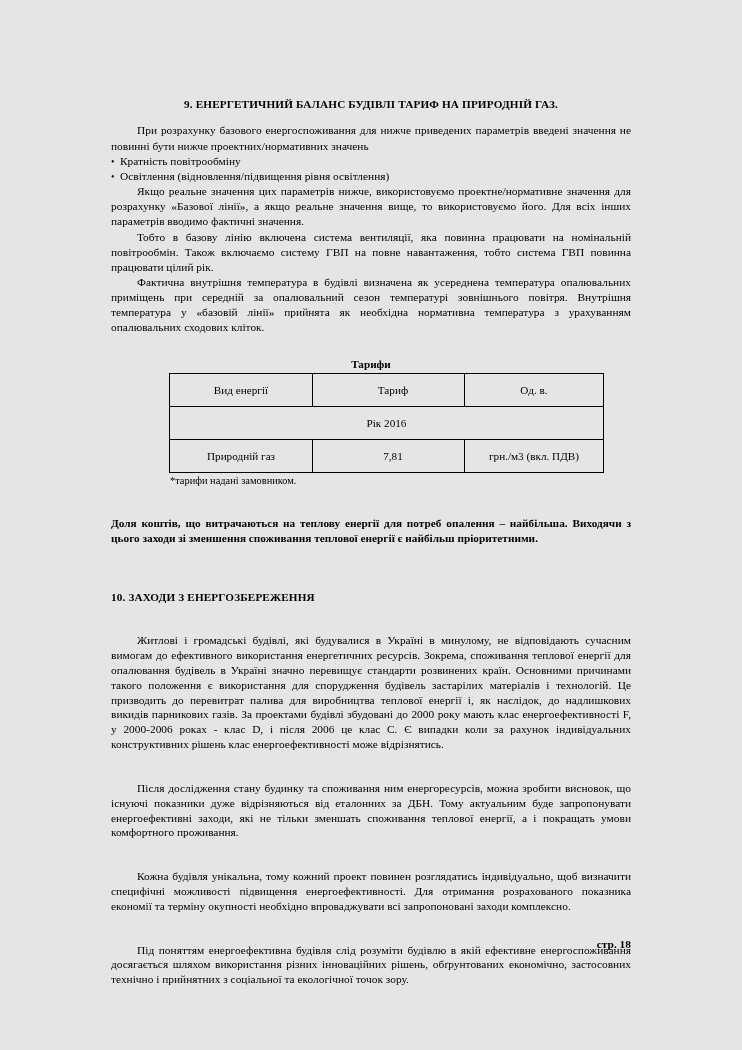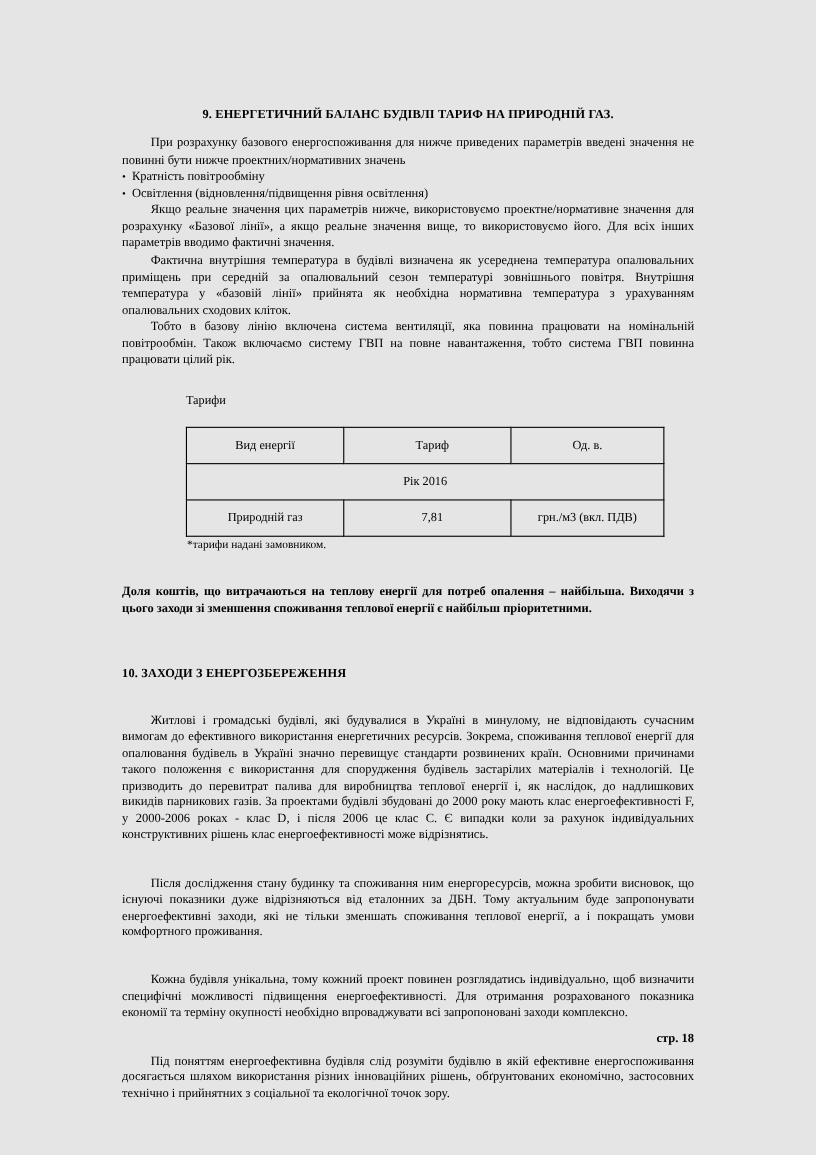--- a/index.html
+++ b/index.html
@@ -81,22 +81,23 @@
   .spacer-22 { height: 22px; }
   .spacer-30 { height: 30px; }
 
   
   .table-wrap {
     width: 404px;
     margin: 0 auto;
   }
   .table-caption {
     font-size: 11.2px;
-    font-weight: normal;
-    margin-bottom: 18px;
+    font-weight: bold;
+    text-align: center;
+    margin-bottom: 3px;
   }
   table.tariffs {
     border-collapse: collapse;
     width: 404px;
     table-layout: fixed;
   }
   table.tariffs td {
     border: 1.1px solid #000;
     text-align: center;
     vertical-align: middle;
@@ -146,22 +147,22 @@
     <h1 class="section-title">9. ЕНЕРГЕТИЧНИЙ БАЛАНС БУДІВЛІ ТАРИФ НА ПРИРОДНІЙ ГАЗ.</h1>
 
     <p class="para">При розрахунку базового енергоспоживання для нижче приведених параметрів введені значення не повинні бути нижче проектних/нормативних значень</p>
 
     <ul class="bullets">
       <li>Кратність повітрообміну</li>
       <li>Освітлення (відновлення/підвищення рівня освітлення)</li>
     </ul>
 
     <p class="para">Якщо реальне значення цих параметрів нижче, використовуємо проектне/нормативне значення для розрахунку «Базової лінії», а якщо реальне значення вище, то використовуємо його. Для всіх інших параметрів вводимо фактичні значення.</p>
+    <p class="para">Тобто в базову лінію включена система вентиляції, яка повинна працювати на номінальній повітрообмін. Також включаємо систему ГВП на повне навантаження, тобто система ГВП повинна працювати цілий рік.</p>
     <p class="para">Фактична внутрішня температура в будівлі визначена як усереднена температура опалювальних приміщень при середній за опалювальний сезон температурі зовнішнього повітря. Внутрішня температура у «базовій лінії» прийнята як необхідна нормативна температура з урахуванням опалювальних сходових кліток.</p>
-    <p class="para">Тобто в базову лінію включена система вентиляції, яка повинна працювати на номінальній повітрообмін. Також включаємо систему ГВП на повне навантаження, тобто система ГВП повинна працювати цілий рік.</p>
 
     <div class="spacer-22"></div>
 
     <div class="table-wrap">
       <div class="table-caption">Тарифи</div>
       <table class="tariffs">
         <tbody>
           <tr>
             <td class="c1">Вид енергії</td>
             <td class="c2">Тариф</td>

